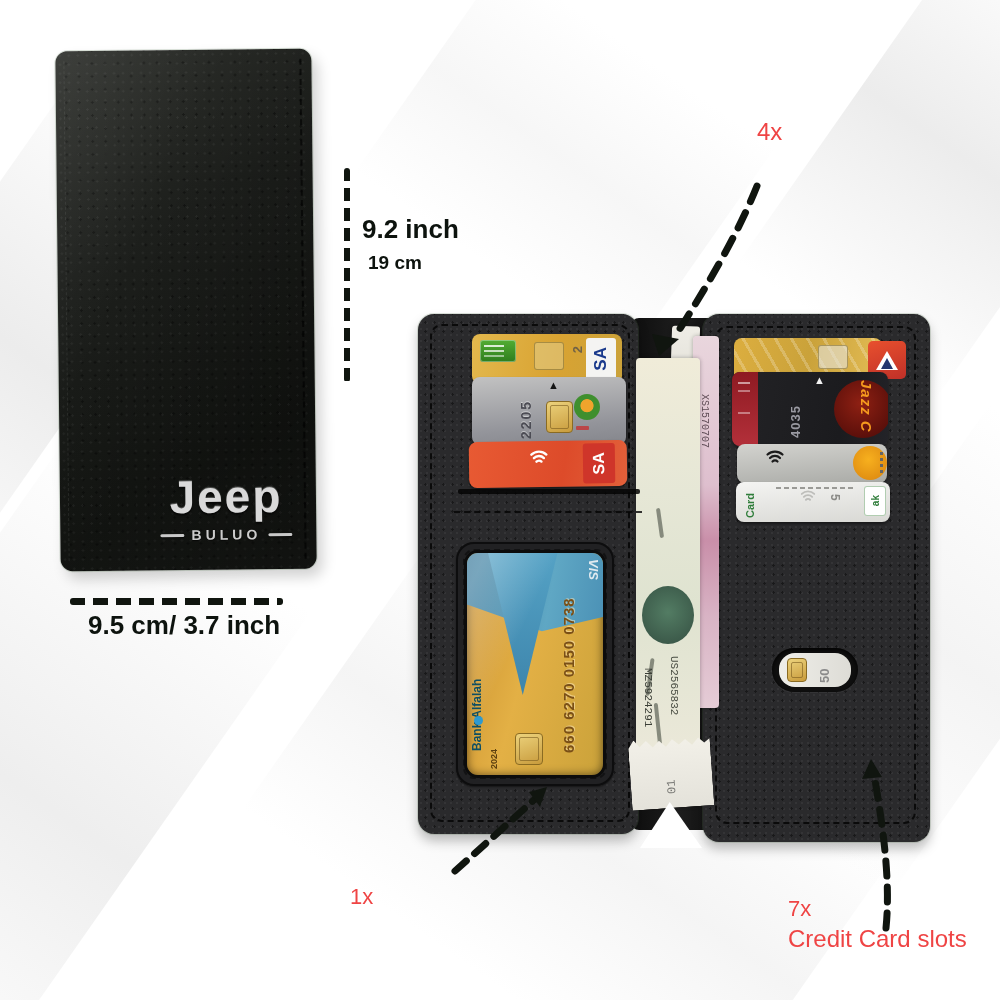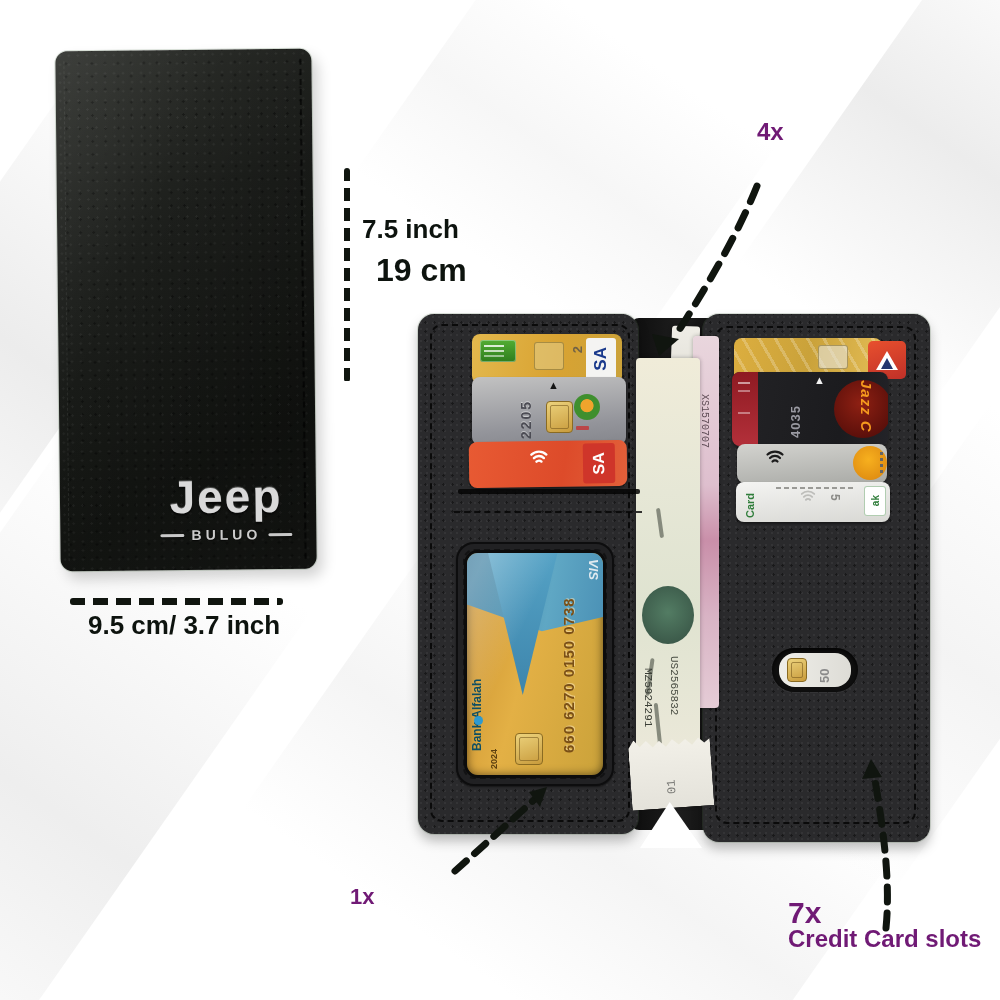--- a/index.html
+++ b/index.html
@@ -36,31 +36,31 @@
   .brand-dash{width:24px;height:3px;background:#c9c9c9;border-radius:2px;box-shadow:0 1px 1px rgba(0,0,0,.6);}
   .brand-sub{font-size:14px;font-weight:700;letter-spacing:4px;color:#cccccc;text-shadow:0 1px 1px rgba(0,0,0,.6);}
 
   
   .dim-v{left:344px;top:168px;width:6px;height:214px;border-radius:3px;
     background:repeating-linear-gradient(180deg,#10150f 0 13px,transparent 13px 20px);}
   .dim-h{left:70px;top:598px;width:213px;height:7px;border-radius:3px;
     background:repeating-linear-gradient(90deg,#10150f 0 15px,transparent 15px 23px);}
   .dim-text{font-weight:700;white-space:nowrap;}
   .dim-inch{left:362px;top:214px;font-size:26px;}
-  .dim-cm{left:376px;top:252px;font-size:32px;text-align:right;}
+  .dim-cm{left:368px;top:252px;font-size:19px;text-align:right;}
   .dim-w{left:88px;top:610px;font-size:26px;}
 
   
-  .ann{font-weight:700;white-space:nowrap;color:#701a75;}
+  .ann{font-weight:400;white-space:nowrap;color:#ef4444;}
   .ann-money-count{left:757px;top:118px;font-size:24px;}
   .ann-money-label{left:757px;top:150px;font-size:26px;}
   .ann-id-count{left:350px;top:884px;font-size:22px;}
   .ann-id-label{left:350px;top:911px;font-size:23px;}
   .ann-id-sub{left:350px;top:939px;font-size:22px;}
-  .ann-credit-count{left:788px;top:896px;font-size:30px;}
+  .ann-credit-count{left:788px;top:896px;font-size:22px;}
   .ann-credit-label{left:788px;top:925px;font-size:24px;}
   .arrows{left:0;top:0;width:1000px;height:1000px;pointer-events:none;z-index:9;}
 
   
   .open-wallet{left:415px;top:306px;width:518px;height:540px;}
   .spine{left:216px;top:12px;width:96px;height:512px;background:linear-gradient(90deg,#0e0e0e,#1d1d1d 50%,#0d0d0d);border-radius:8px;}
 
   .panel{border-radius:16px;background-color:#2a2a2c;
     box-shadow:0 0 0 1px rgba(95,125,90,.22), 0 7px 12px rgba(0,0,0,.25);}
   .panel::before{content:"";position:absolute;inset:0;border-radius:16px;
@@ -220,21 +220,21 @@
       <div class="brand-name">Jeep</div>
       <div class="brand-sub-row">
         <span class="brand-dash"></span>
         <span class="brand-sub">BULUO</span>
         <span class="brand-dash"></span>
       </div>
     </div>
   </div>
 
   <div class="abs dim-v"></div>
-  <div class="abs dim-text dim-inch">7.5 inch</div>
+  <div class="abs dim-text dim-inch">9.2 inch</div>
   <div class="abs dim-text dim-cm">19 cm</div>
   <div class="abs dim-h"></div>
   <div class="abs dim-text dim-w">9.5 cm/ 3.7 inch</div>
 
   <div class="abs open-wallet">
     <div class="abs spine"></div>
 
     <div class="note note-white-top"></div>
     <div class="note note-pink">
       <span class="serial3 vtext">XS1570707</span>

